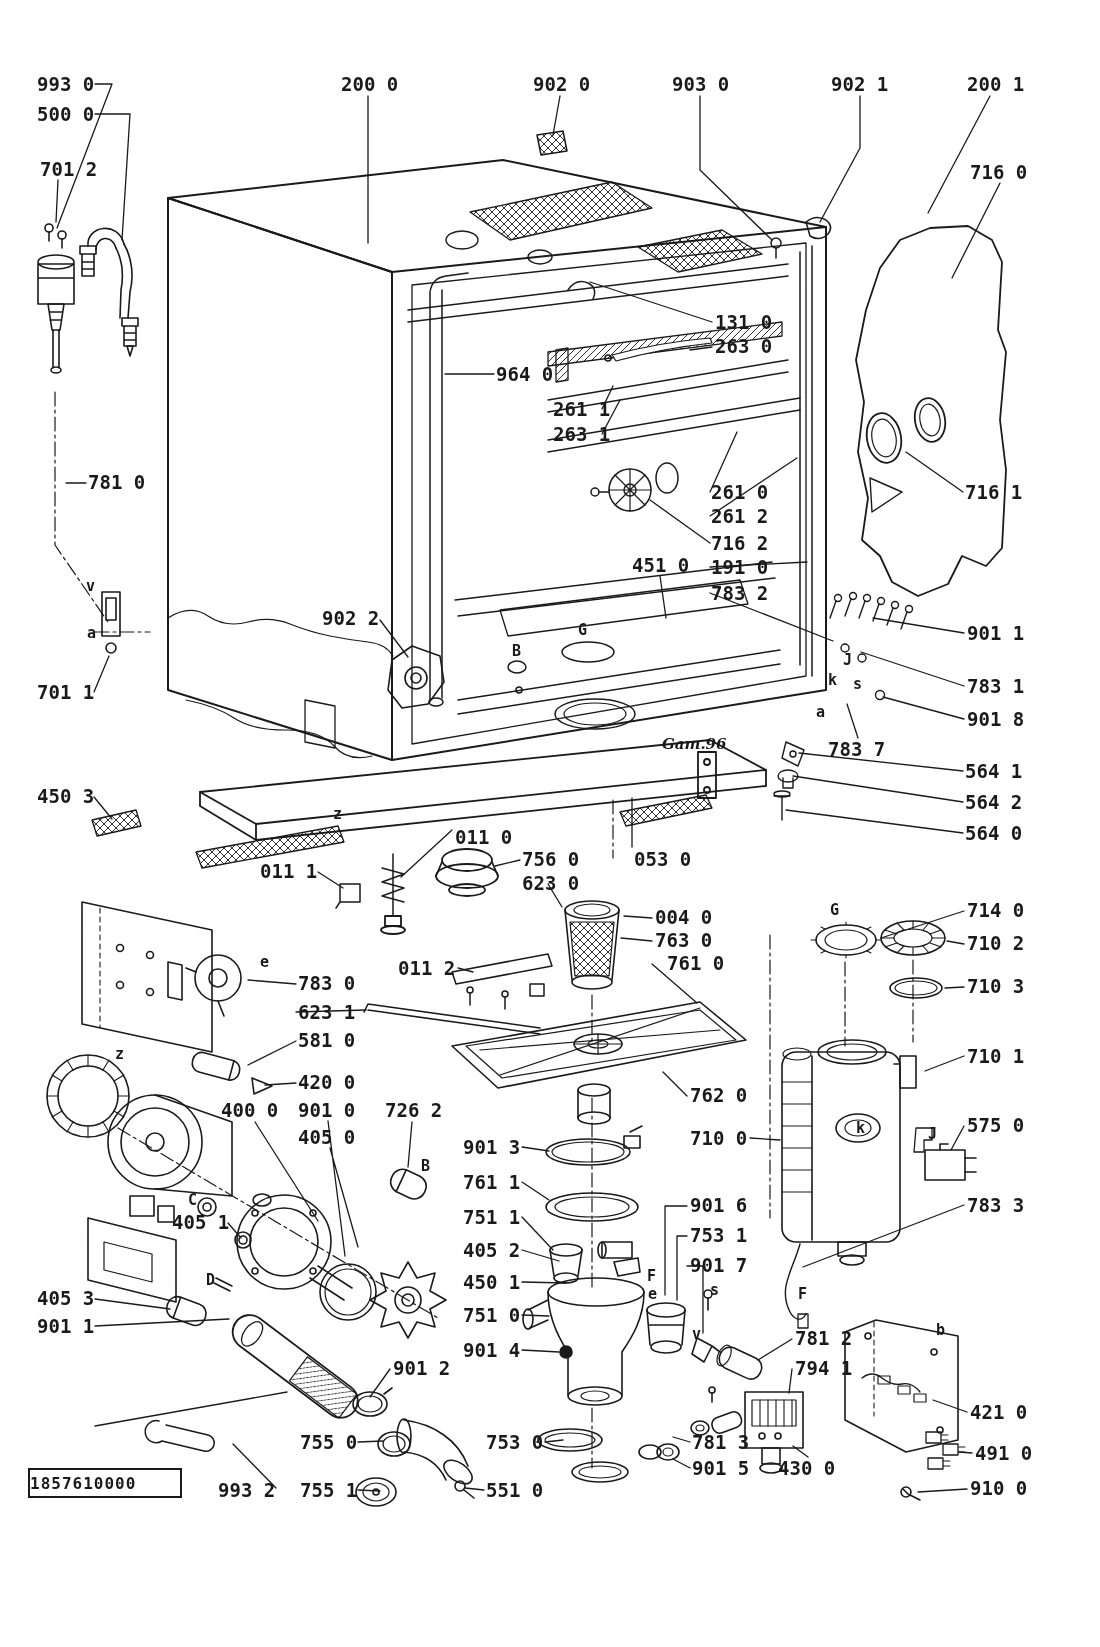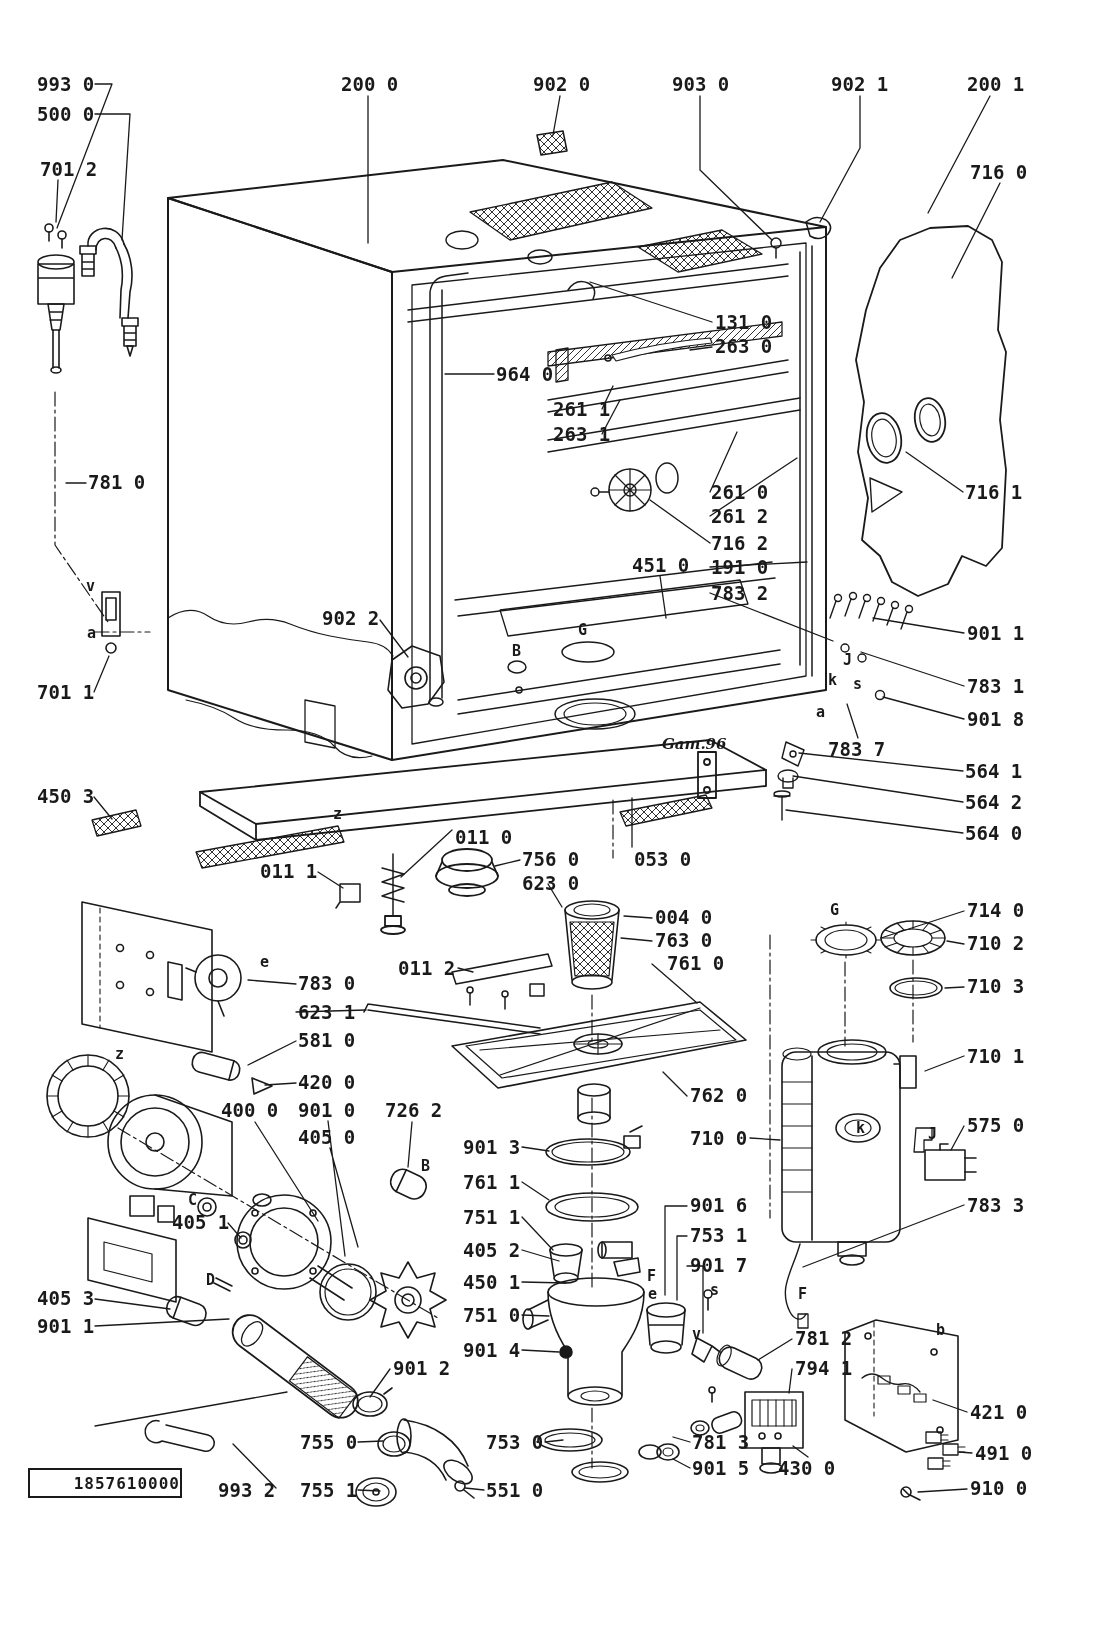--- a/index.html
+++ b/index.html
@@ -15,21 +15,21 @@
   }
   .ref-letter{
     position:absolute;font:700 15px/16px "DejaVu Sans Mono",monospace;color:var(--ink);
   }
   .stamp{
     position:absolute;left:662px;top:735px;
     font:italic 700 15px "DejaVu Serif",serif;color:var(--ink);
   }
   #drawing-number-box{
     position:absolute;left:28px;top:1468px;width:150px;height:26px;
-    border:2px solid var(--ink);display:flex;align-items:center;justify-content:flex-end;
+    border:2px solid var(--ink);display:flex;align-items:center;justify-content:flex-start;
     font:700 16px "DejaVu Sans Mono",monospace;letter-spacing:1px;color:var(--ink);
     background:var(--paper);
   }
 </style>
 </head>
 <body>
 
 <div id="canvas">
 
   <svg id="diagram-svg" width="1100" height="1647" viewBox="0 0 1100 1647" fill="none" stroke="#1a1a1a" stroke-width="2" stroke-linecap="round" stroke-linejoin="round">

